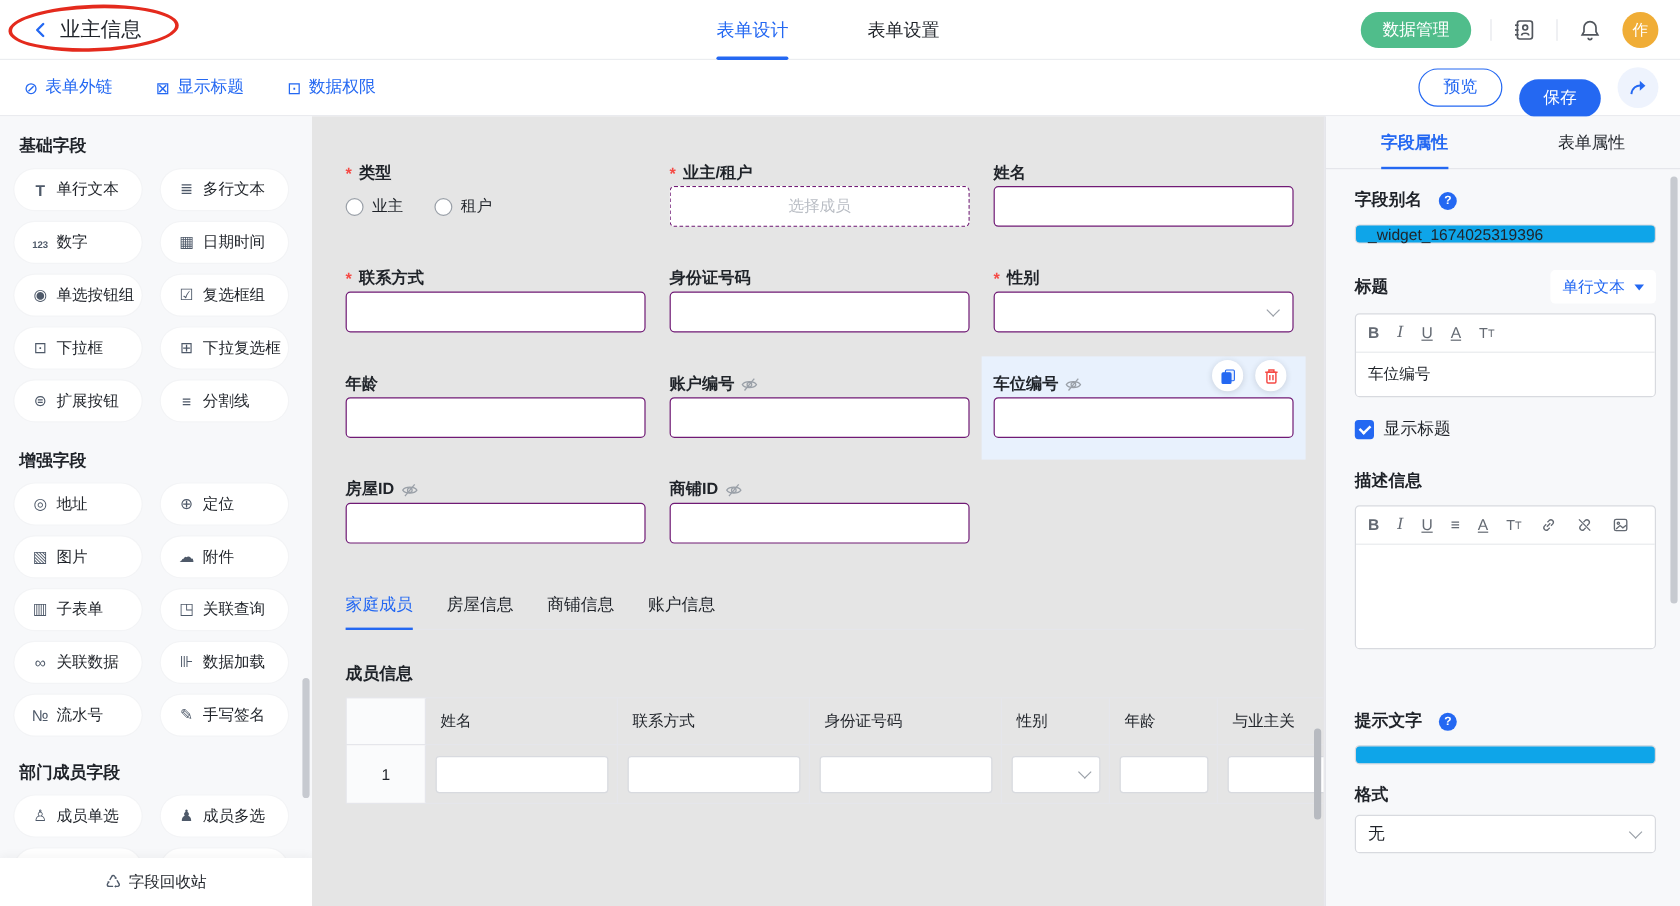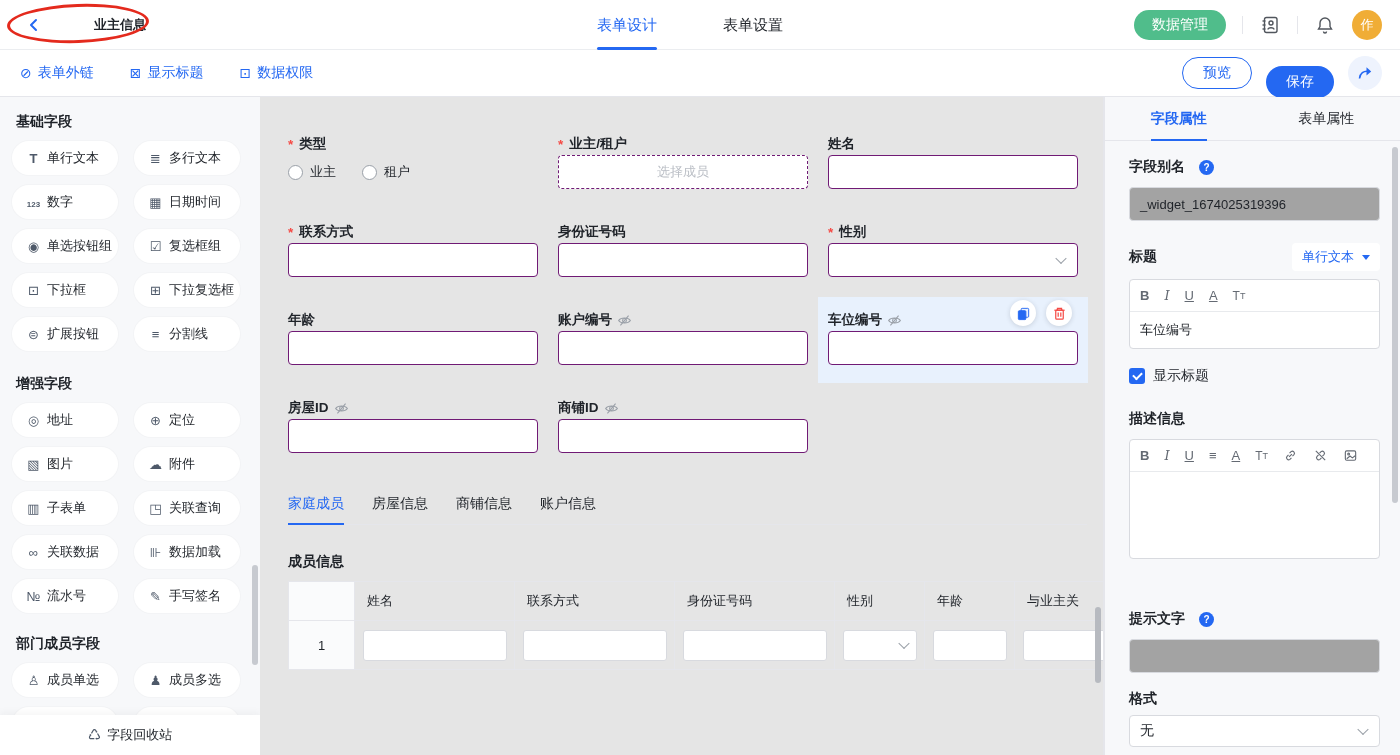--- a/index.html
+++ b/index.html
@@ -4,21 +4,21 @@
 <style>
   * { margin:0; padding:0; box-sizing:border-box; }
   html,body { width:1400px; height:755px; overflow:hidden; background:#fff;
     font-family:"Liberation Sans","DejaVu Sans",sans-serif; color:#1f2329; }
   .app { position:relative; width:1400px; height:755px; }
 
   
   .header { position:absolute; top:0; left:0; right:0; height:50px; background:#fff;
     border-bottom:1px solid #ebedf0; display:flex; align-items:center; }
   .back-wrap { display:flex; align-items:center; gap:8px; margin-left:26px; cursor:pointer; }
-  .app-title { font-size:13px; font-weight:700;margin-left:44px; }
+  .app-title { font-size:17px; font-weight:400; }
   .annotation-ellipse { position:absolute; left:7px; top:4px; width:142px; height:39px;
     border:3px solid #e42a1d; border-radius:50%; transform:rotate(-2deg); pointer-events:none; z-index:30; }
   .header-tabs { position:absolute; left:597px; top:0; height:50px; display:flex; gap:66px; }
   .header-tab { height:50px; display:flex; align-items:center; font-size:15px; cursor:pointer; position:relative; }
   .header-tab.active { color:#2468f2; font-weight:500; }
   .header-tab.active::after { content:""; position:absolute; left:0; right:0; bottom:0; height:3px; background:#2468f2; border-radius:2px; }
   .header-right { position:absolute; right:18px; top:0; height:50px; display:flex; align-items:center; gap:16px; }
   .btn-green { background:#50bd8b; color:#fff; font-size:14px; border:none; height:30px; padding:0 18px;
     border-radius:16px; cursor:pointer; }
   .hdr-sep { width:1px; height:18px; background:#e5e6eb; }
@@ -133,21 +133,21 @@
   .panel { position:absolute; left:1104px; right:0; top:0; bottom:0; background:#f7f8fa; border-left:1px solid #e5e6eb; }
   .panel-tabs { height:44px; display:flex; border-bottom:1px solid #e5e6eb; }
   .panel-tab { flex:1; display:flex; align-items:center; justify-content:center; font-size:14px; cursor:pointer; position:relative; }
   .panel-tab.active { color:#2468f2; font-weight:600; }
   .panel-tab.active::after { content:""; position:absolute; bottom:-1px; left:50%; transform:translateX(-50%);
     width:56px; height:2px; background:#2468f2; }
   .panel-body { padding:16px 20px 0 24px; }
   .p-label { display:flex; align-items:center; gap:14px; font-size:14px; font-weight:600; height:20px; }
   .help { width:15px; height:15px; border-radius:50%; background:#2468f2; color:#fff; font-size:10px; font-weight:700;
     display:inline-flex; align-items:center; justify-content:center; cursor:pointer; }
-  .p-input { margin-top:10px; height:34px; background:#a3a3a3; border:1px solid #d8dadf; border-radius:4px;
+  .p-input { margin-top:10px; height:16px; background:#0ea5e9; border:1px solid #d8dadf; border-radius:4px;
     display:flex; align-items:center; padding:0 10px; font-size:13px; color:#1f2329; }
   .title-row { margin-top:22px; display:flex; align-items:center; justify-content:space-between; }
   .type-dd { height:28px; background:#fff; border-radius:4px; display:flex; align-items:center; gap:8px;
     padding:0 10px; font-size:13px; color:#2468f2; cursor:pointer; }
   .caret-dn { width:0; height:0; border-left:4px solid transparent; border-right:4px solid transparent;
     border-top:5px solid #2468f2; }
   .editor { margin-top:8px; background:#fff; border:1px solid #d8dadf; border-radius:4px; }
   .ed-toolbar { height:32px; border-bottom:1px solid #e8eaed; display:flex; align-items:center; gap:15px;
     padding:0 10px; color:#646a73; font-size:13px; }
   .ed-toolbar .tg { cursor:pointer; display:inline-flex; align-items:center; }

